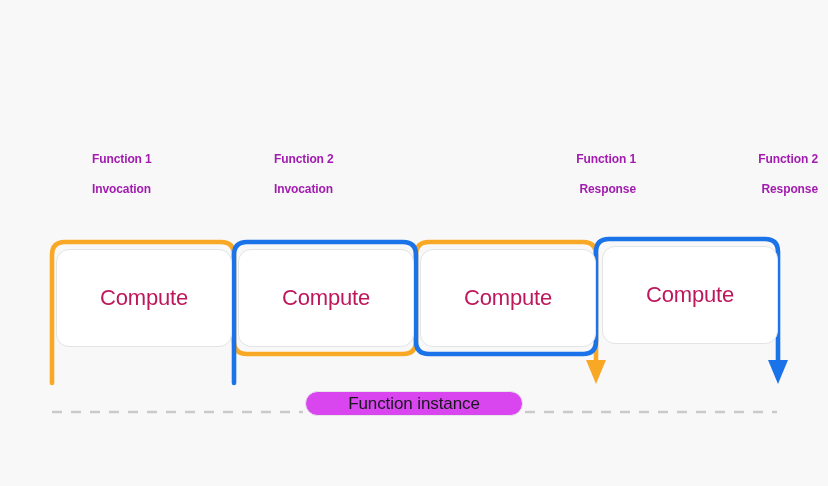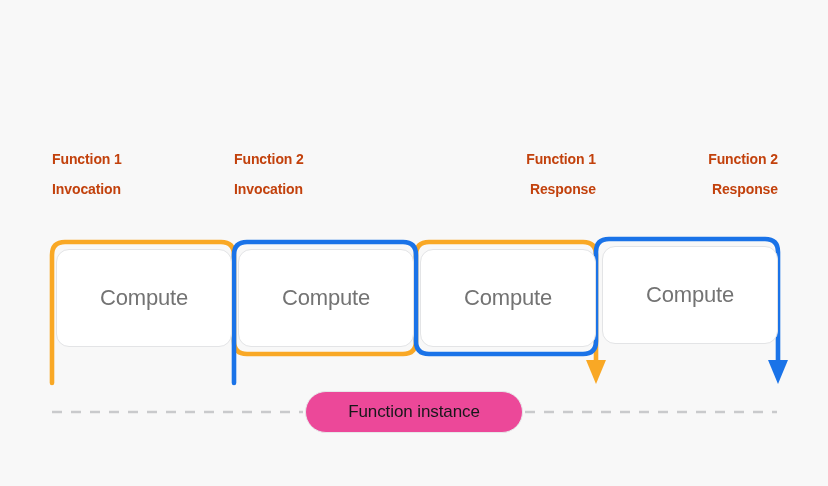--- a/index.html
+++ b/index.html
@@ -31,26 +31,27 @@
     font-weight: 700;
     letter-spacing: -0.4px;
     color: #1c1c1c;
     line-height: 36px;
   }
 
   
   .col-label {
     position: absolute;
     top: 144px;
-    font-size: 14px;
+    font-size: 12px;
     font-weight: 700;
-    color: #c2410c;
+    color: #a21caf;
     line-height: 30px;
     letter-spacing: -0.1px;
     white-space: nowrap;
+    margin-left: 40px;
   }
   .col-label .l2 { display: block; }
   .col-label.align-left  { text-align: left; }
   .col-label.align-right { text-align: right; }
 
   #label-1 { left: 52px;  width: 180px; }
   #label-2 { left: 234px; width: 180px; }
   #label-3 { left: 416px; width: 180px; }
   #label-4 { left: 598px; width: 180px; }
 
@@ -71,37 +72,37 @@
     border: 1px solid #e3e4e6;
     border-radius: 13px;
     box-sizing: border-box;
     display: flex;
     align-items: center;
     justify-content: center;
   }
   .compute-box span {
     font-size: 22px;
     font-weight: 400;
-    color: #737373;
+    color: #be185d;
     letter-spacing: -0.2px;
     line-height: 26px;
   }
   #box-1 { left: 56px;  top: 249px; width: 176px; }
   #box-2 { left: 238px; top: 249px; width: 176px; }
   #box-3 { left: 420px; top: 249px; width: 176px; }
   #box-4 { left: 602px; top: 246px; width: 176px; }
 
   
   #instance-pill {
     position: absolute;
     left: 305px;
     top: 391px;
     width: 218px;
-    height: 42px;
-    background: #ec4899;
+    height: 25px;
+    background: #d946ef;
     border: 1px solid #e6e7e9;
     border-radius: 21px;
     box-sizing: border-box;
     display: flex;
     align-items: center;
     justify-content: center;
   }
   #instance-pill span {
     font-size: 17px;
     color: #17181a;

